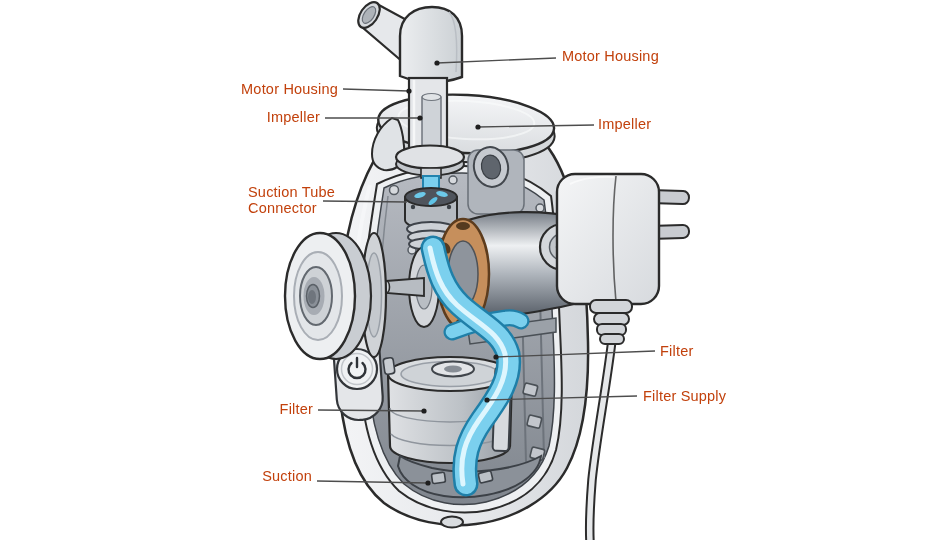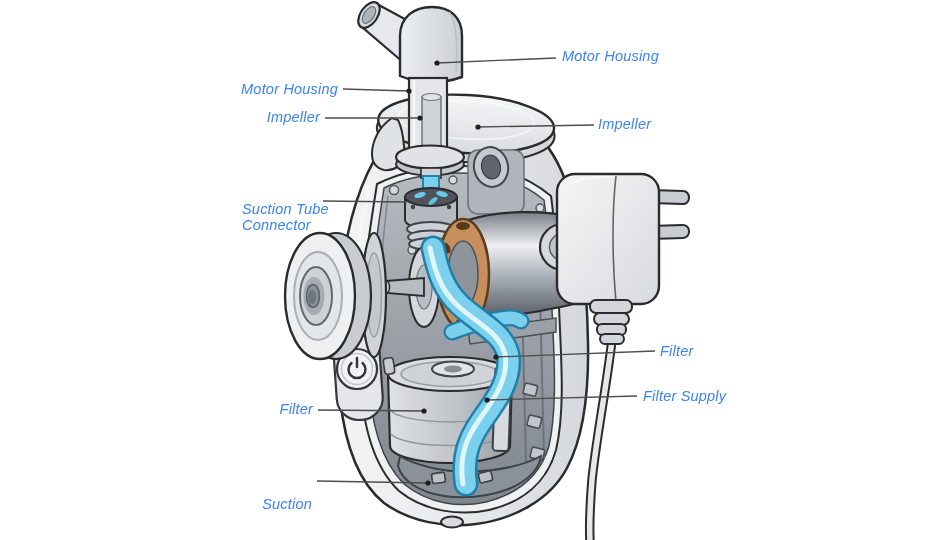--- a/index.html
+++ b/index.html
@@ -8,24 +8,23 @@
     width:940px;height:540px;
     background:#ffffff;
     overflow:hidden;
     font-family:"Liberation Sans", sans-serif;
   }
   .stage svg{position:absolute;left:0;top:0;}
   .callout{
     position:absolute;
     font-size:14.5px;
     line-height:16px;
-    color:#3b82f6;
+    color:#c2410c;
     letter-spacing:.2px;
     white-space:pre-line;
-    font-style:italic;
   }
   .callout.right-align{text-align:right;}
 </style>
 </head>
 <body>
 
 <div class="stage">
 
 <svg width="940" height="540" viewBox="0 0 940 540">
   <defs>
@@ -271,22 +270,22 @@
     <circle cx="428" cy="483" r="2.6"></circle>
     <circle cx="437" cy="63" r="2.6"></circle>
     <circle cx="478" cy="127" r="2.6"></circle>
     <circle cx="496" cy="357" r="2.6"></circle>
     <circle cx="487" cy="400" r="2.6"></circle>
   </g>
 </svg>
 
 <div class="callout right-align" style="left:198px;top:81px;width:140px;">Motor Housing</div>
 <div class="callout right-align" style="left:198px;top:109px;width:122px;">Impeller</div>
-<div class="callout" style="left:242px;top:184px;width:96px;margin-top:17px;">Suction Tube
+<div class="callout" style="left:248px;top:184px;width:96px;">Suction Tube
 Connector</div>
 <div class="callout right-align" style="left:198px;top:401px;width:115px;">Filter</div>
-<div class="callout right-align" style="left:198px;top:496px;width:114px;">Suction</div>
+<div class="callout right-align" style="left:198px;top:468px;width:114px;">Suction</div>
 <div class="callout" style="left:562px;top:48px;">Motor Housing</div>
 <div class="callout" style="left:598px;top:116px;">Impeller</div>
 <div class="callout" style="left:660px;top:343px;">Filter</div>
 <div class="callout" style="left:643px;top:388px;">Filter Supply</div>
 
 </div>
 
 </body></html>

